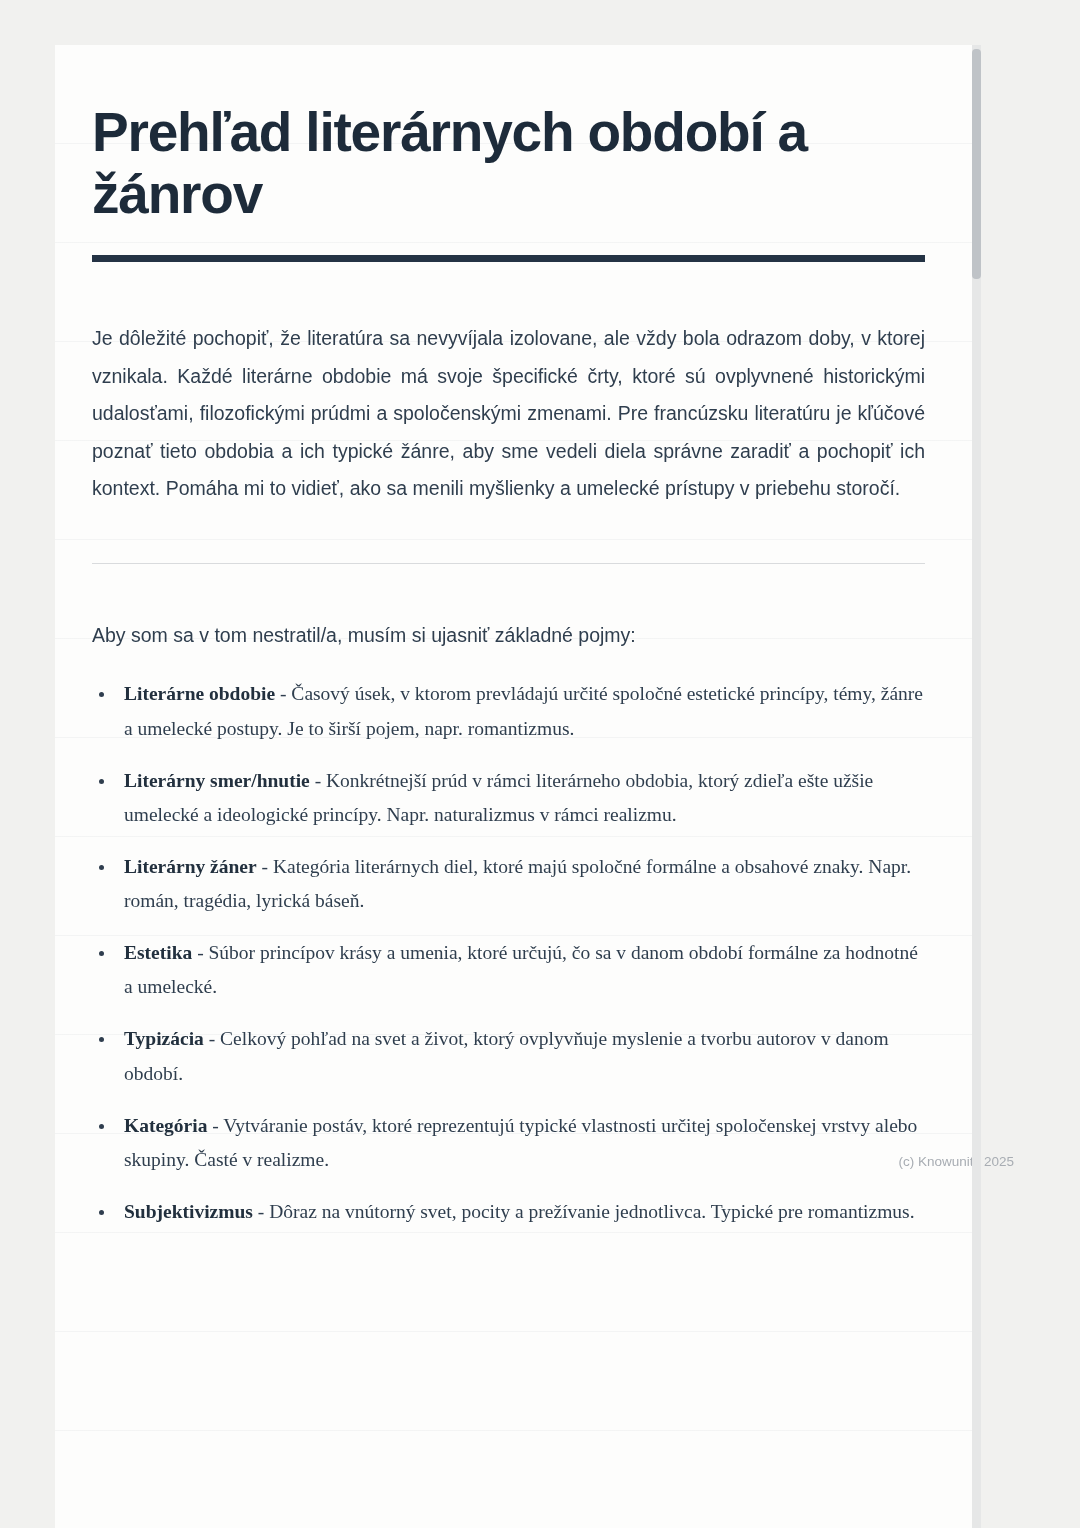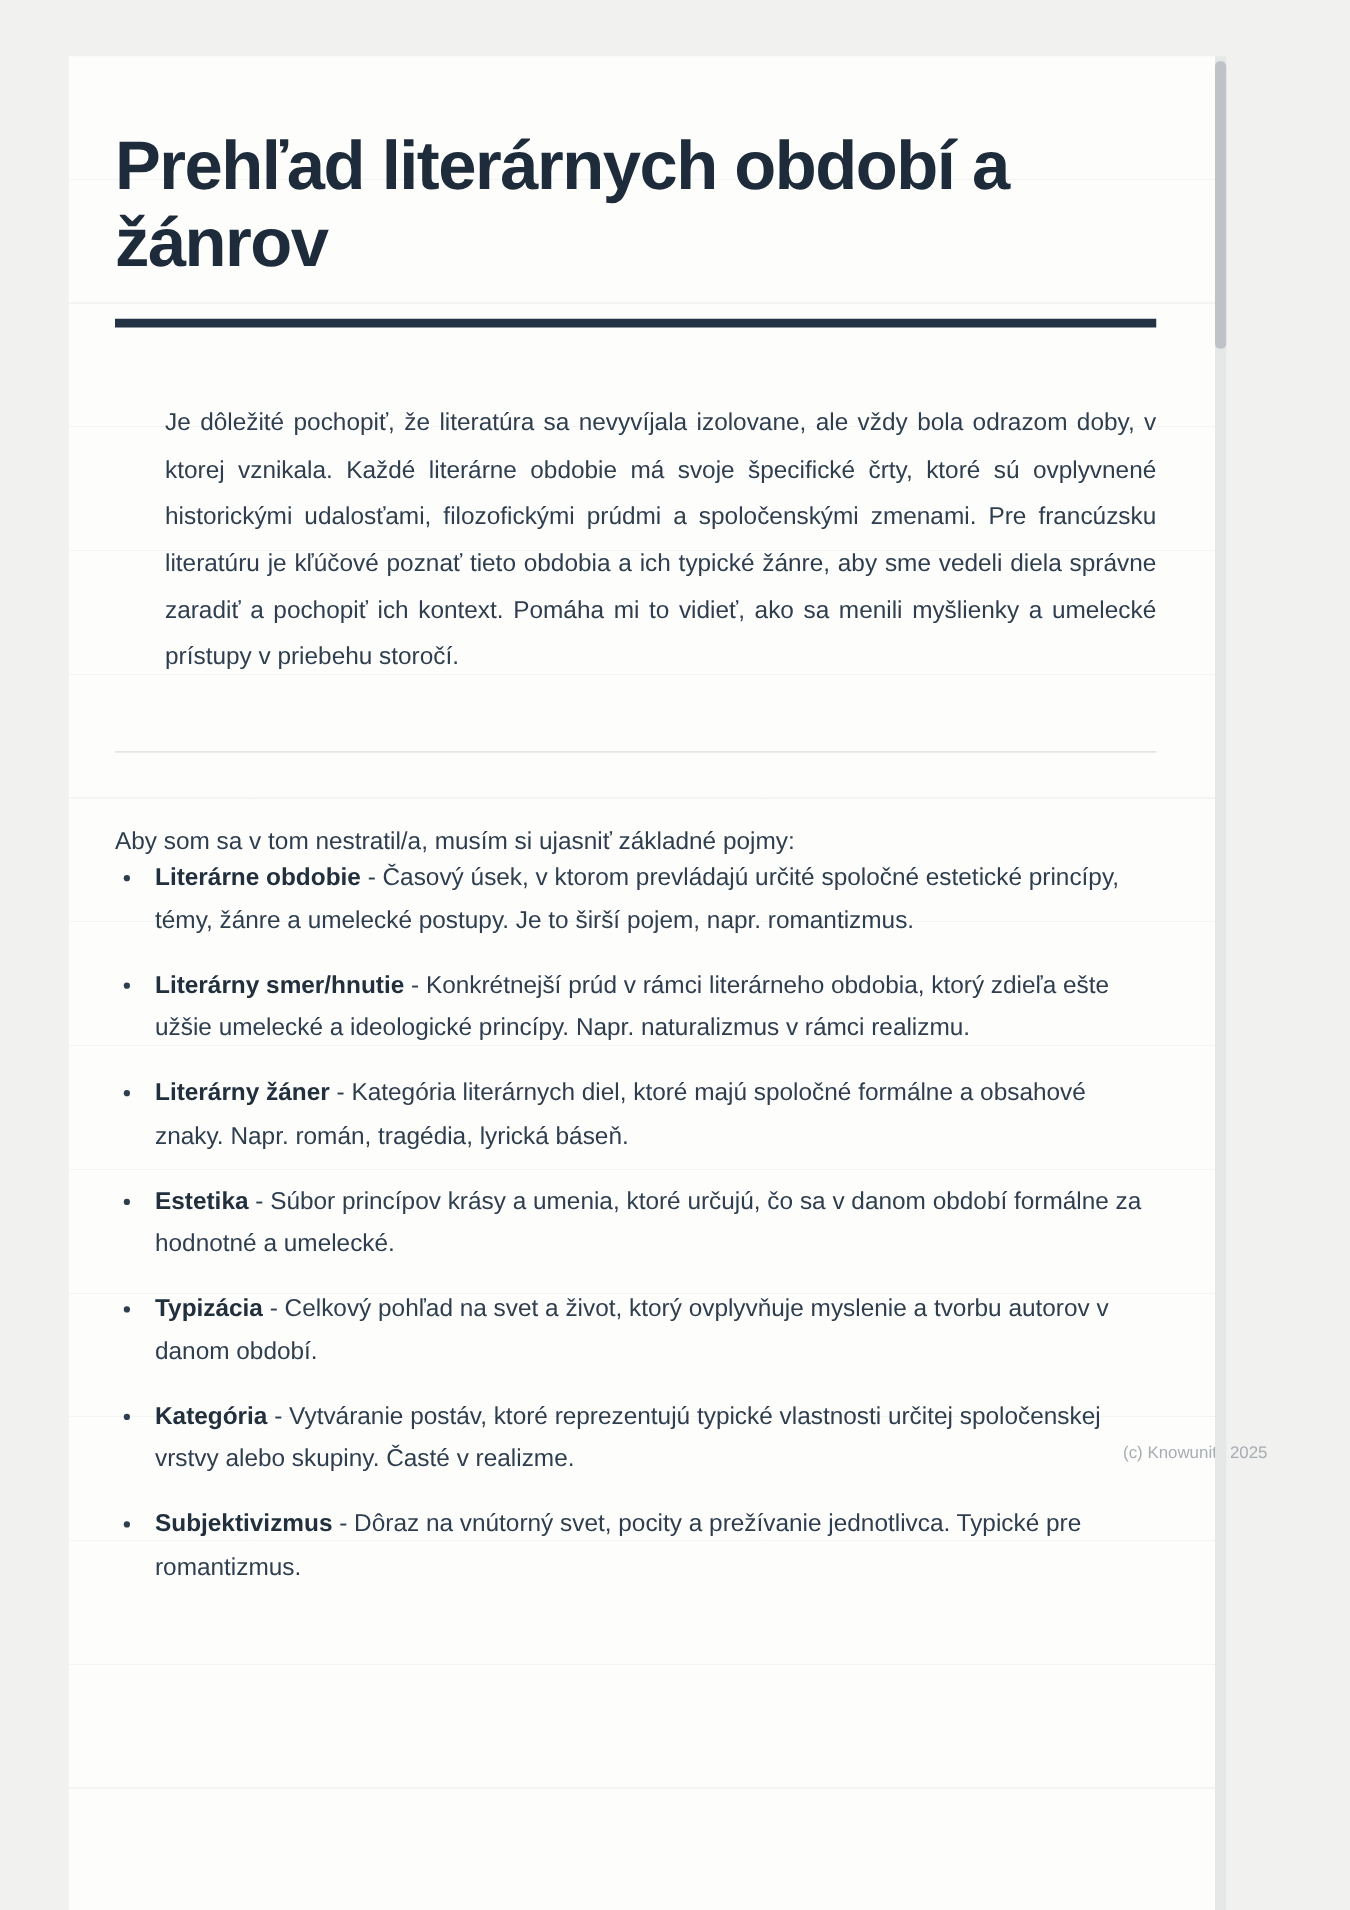--- a/index.html
+++ b/index.html
@@ -45,33 +45,35 @@
     color: #1d2b3a;
     border-bottom: 3px solid #b3b9bf;
     padding-bottom: 20px;
     margin-bottom: 28px;
   }
   p.body-text {
     font-size: 19.5px;
     line-height: 1.92;
     color: #2f3e4e;
   }
-  p.justified { text-align: justify; margin-left: 40px; }
+  p.justified { text-align: justify; }
   hr.section-divider {
     border: none;
     border-top: 1px solid #d9dbdd;
     margin: 56px 0 60px 0;
   }
   p.list-intro {
     font-size: 19.5px;
     color: #2f3e4e;
+    margin-bottom: 30px;
   }
   ul.term-list {
     padding-left: 24px;
     list-style: disc;
+    font-family: Liberation Serif, serif;
   }
   ul.term-list li {
     font-size: 19.5px;
     line-height: 1.75;
     color: #2f3e4e;
     margin-bottom: 18px;
     padding-left: 8px;
   }
   ul.term-list li::marker { color: #2f3e4e; font-size: 17px; }
   .term { font-weight: 700; color: #22303e; }

